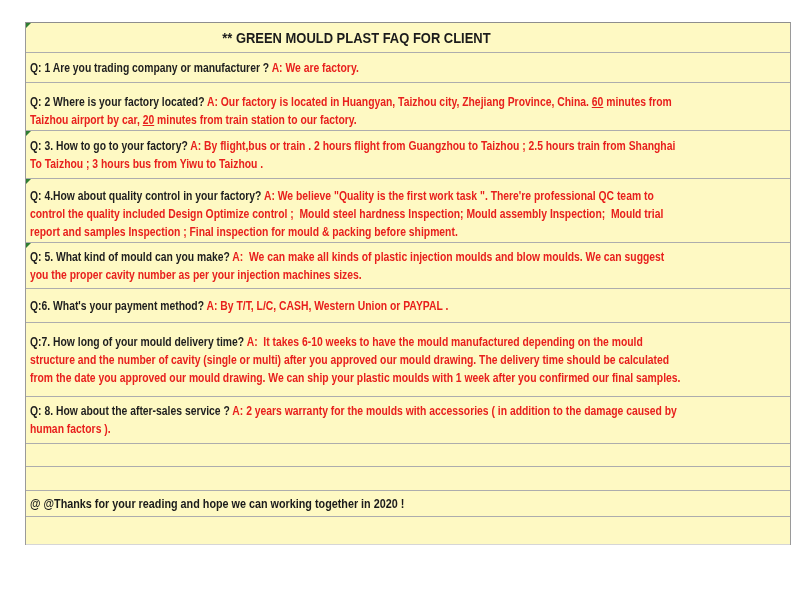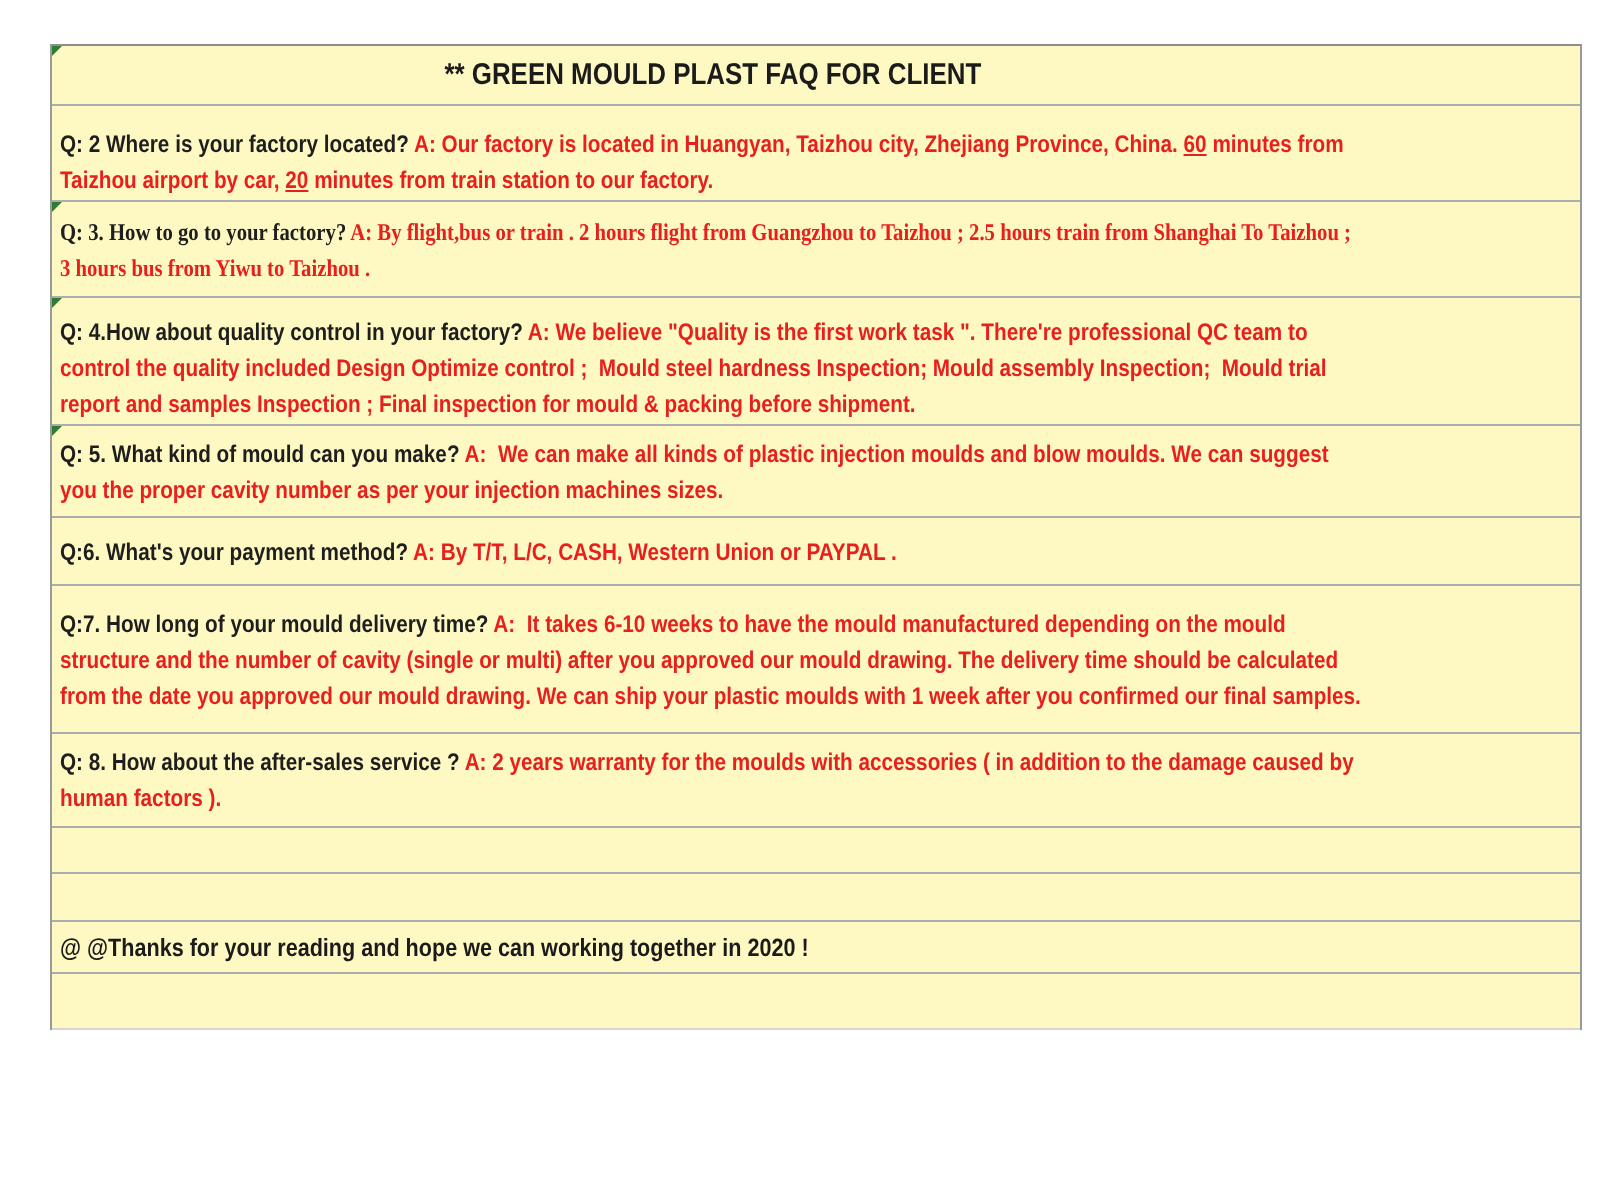--- a/index.html
+++ b/index.html
@@ -35,21 +35,21 @@
   .condense {
     width: 115.8%;
     transform: scaleX(0.8635);
     transform-origin: 0 50%;
     white-space: pre-wrap;
     word-break: normal;
   }
   .r-title   { height: 30px; }
   .r-q1      { height: 30px; }
   .r-q2      { height: 48px; align-items: flex-end; }
-  .r-q3      { height: 48px; font-family: Liberation Serif, serif; }
+  .r-q3      { height: 48px; }
   .r-q4      { height: 64px; align-items: flex-end; }
   .r-q5      { height: 46px; }
   .r-q6      { height: 34px; }
   .r-q7      { height: 74px; }
   .r-q8      { height: 47px; }
   .r-ps      { height: 30px; }
   .r-empty1  { height: 23px; }
   .r-empty2  { height: 24px; }
   .r-thanks  { height: 26px; }
   .r-empty3  { height: 28px; border-bottom: 1px solid #d6d6d6; }
@@ -91,20 +91,23 @@
 </head>
 <body>
 
 <div class="sheet">
 
   <div class="row r-title">
     <span class="corner-triangle"></span>
     <div class="condense title-text">** GREEN MOULD PLAST FAQ FOR CLIENT</div>
   </div>
 
+  <div class="row r-q1">
+    <div class="condense qa"><span class="q">Q: 1 Are you trading company or manufacturer ? </span><span class="a">A: We are factory.</span></div>
+  </div>
 
   <div class="row r-q2">
     <div class="condense qa"><span class="q">Q: 2 Where is your factory located? </span><span class="a"><span>A: Our factory is located in Huangyan, Taizhou city, Zhejiang Province, China. </span><span class="u">60</span><span> minutes from Taizhou airport by car, </span><span class="u">20</span><span> minutes from train station to our factory.</span></span></div>
   </div>
 
   <div class="row r-q3">
     <span class="corner-triangle"></span>
     <div class="condense qa"><span class="q">Q: 3. How to go to your factory? </span><span class="a">A: By flight,bus or train . 2 hours flight from Guangzhou to Taizhou ; 2.5 hours train from Shanghai To Taizhou ; 3 hours bus from Yiwu to Taizhou .</span></div>
   </div>
 

